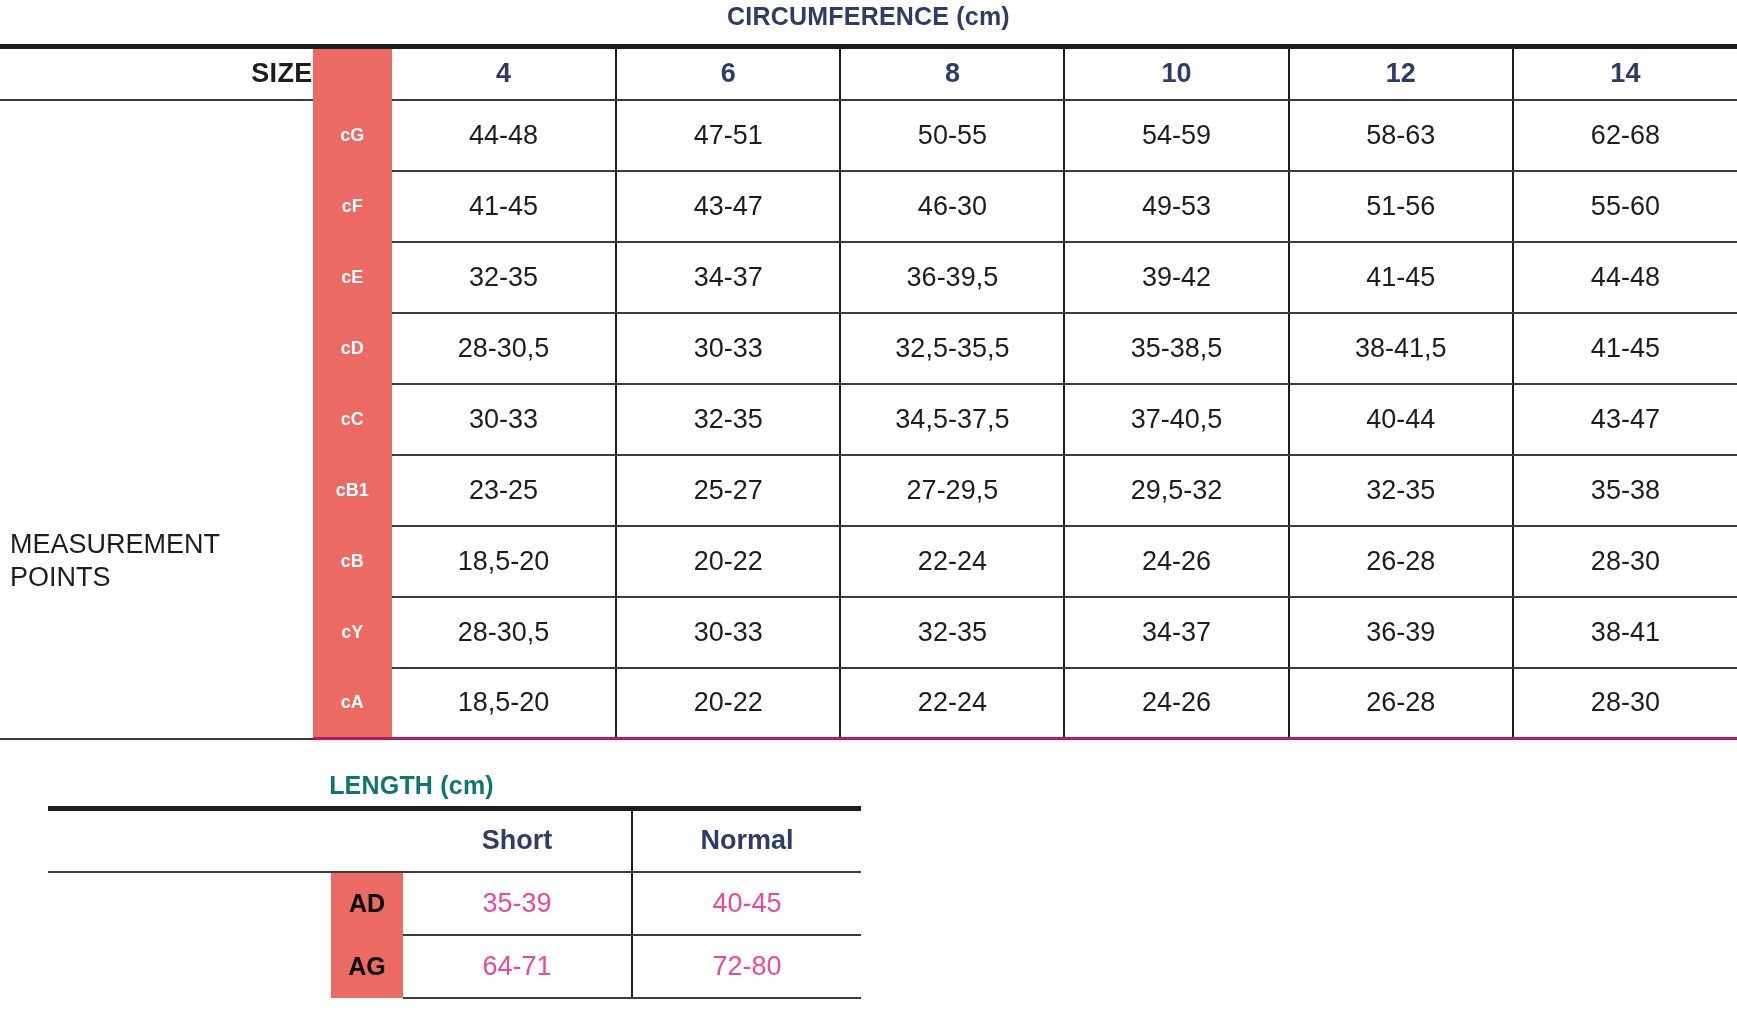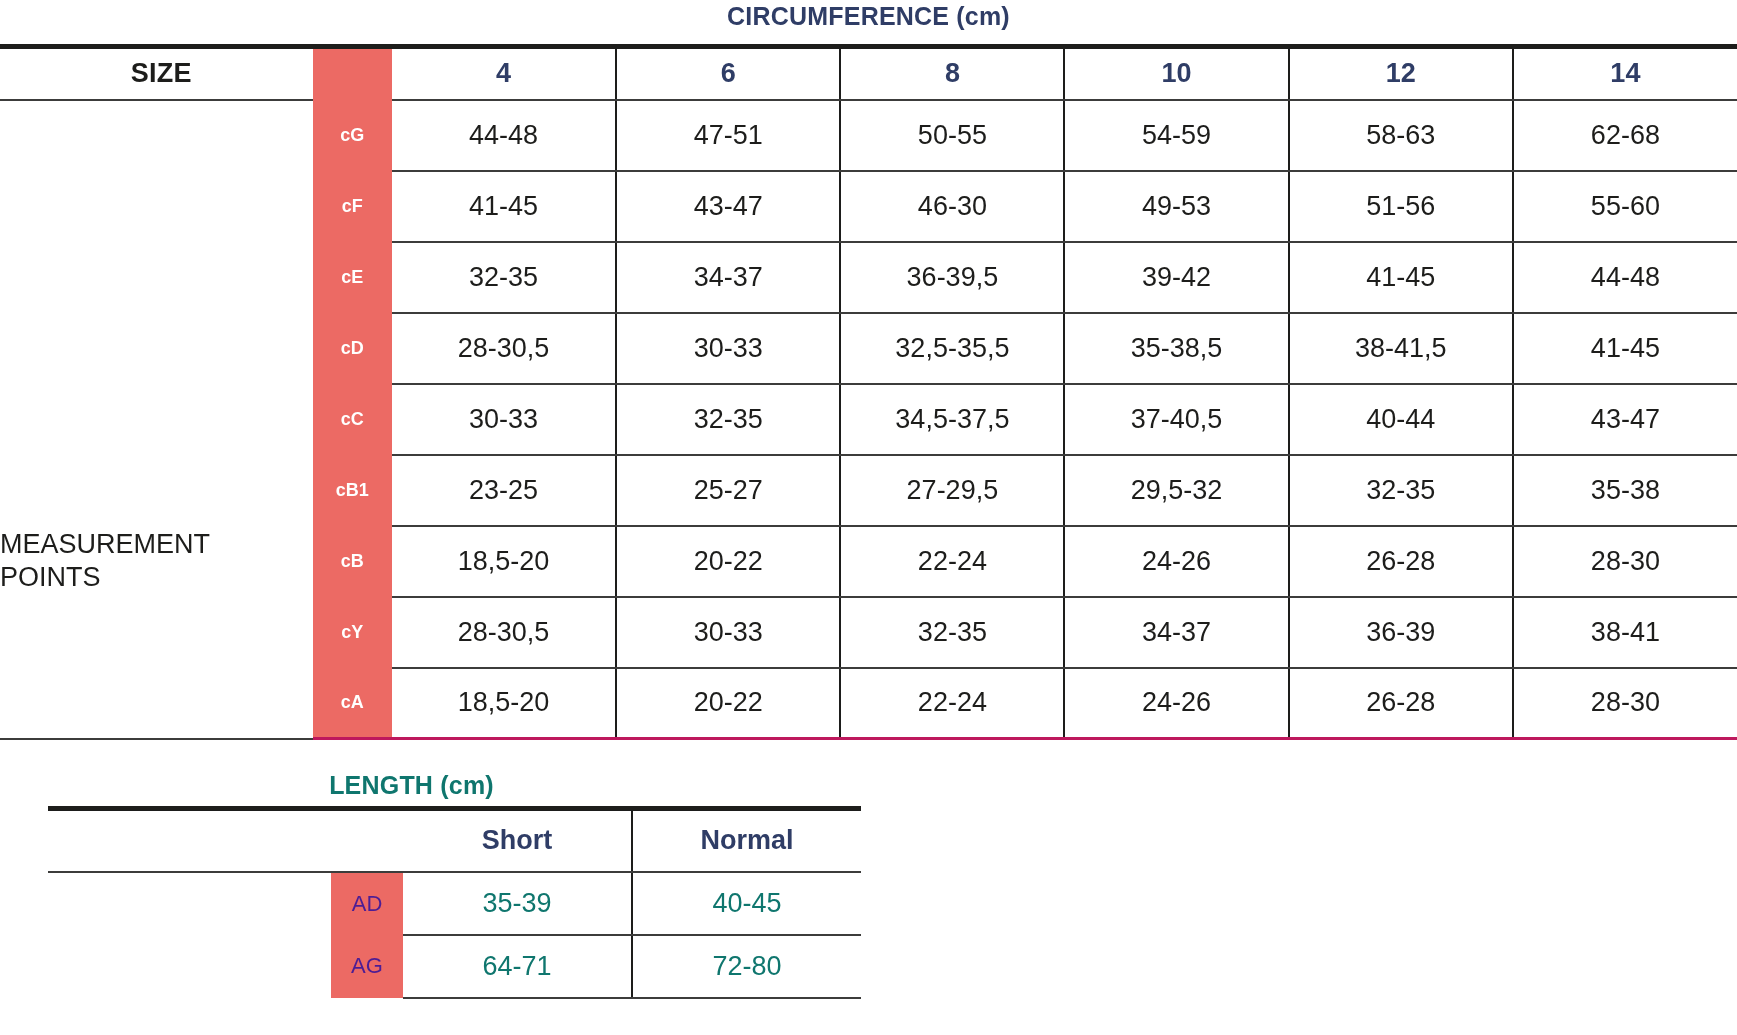--- a/index.html
+++ b/index.html
@@ -62,21 +62,21 @@
   }
   .circ-table tr:first-child td { border-top: 5px solid #1d1d1b; height: 53px; }
   .circ-table tr:last-child td { border-bottom: 3px solid #be185d; }
   .circ-table td.last-col { border-right: none; }
 
   .col-label   { width: 283px; }
   .col-red     { width: 72px; }
   .col-size    { width: 203px; }
 
   td.cell-size-header {
-    text-align: center;
+    text-align: right;
     padding-left: 10px;
     font-size: 27px;
     font-weight: bold;
     letter-spacing: 0.3px;
     color: #1d1d1b;
     border-right: none;
   }
   td.cell-num-header {
     font-size: 27px;
     font-weight: bold;
@@ -88,21 +88,21 @@
     font-weight: bold;
     font-size: 18px;
     border-right: none;
     border-bottom: none;
   }
   td.cell-red.red-header {
     border-bottom: none;
   }
   td.cell-mp {
     text-align: left;
-    padding-left: 0;
+    padding-left: 10px;
     font-size: 27px;
     line-height: 33px;
     color: #1d1d1b;
     border-right: none;
     vertical-align: middle;
   }
   td.cell-blank {
     border-right: none;
     border-bottom: none;
     background: #ffffff;
@@ -119,38 +119,38 @@
     margin-left: 48px;
   }
   .len-table td {
     border-right: 2px solid #1d1d1b;
     border-bottom: 2px solid #3c3c3b;
     height: 63px;
     padding: 0;
     text-align: center;
     vertical-align: middle;
     font-size: 27px;
-    color: #0f766e;
+    color: #ec4899;
   }
   .len-table tr:first-child td { border-top: 5px solid #1d1d1b; }
   .len-table td.last-col { border-right: none; }
   .len-col-label { width: 283px; }
   .len-col-red   { width: 72px; }
   .len-col-val   { width: 229px; }
 
   .len-table td.len-head {
     font-size: 27px;
     font-weight: bold;
     color: #2f3d66;
   }
   .len-table td.len-red {
     background: #ec6a64;
-    color: #4c1d95;
-    font-weight: normal;
-    font-size: 22px;
+    color: #000000;
+    font-weight: bold;
+    font-size: 25px;
     border-right: none;
     border-bottom: none;
   }
   .len-table td.len-blank {
     border-right: none;
     border-bottom: none;
     background: #ffffff;
   }
   .len-table td.len-empty-left {
     border-right: none;

